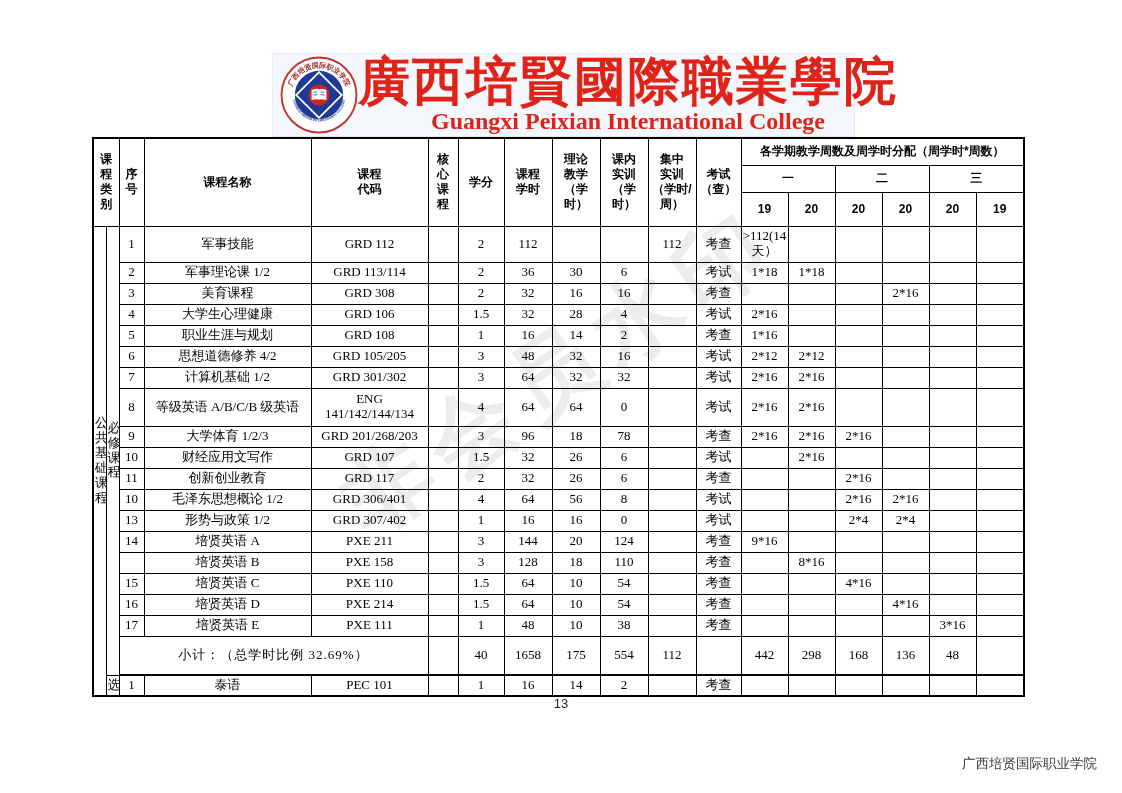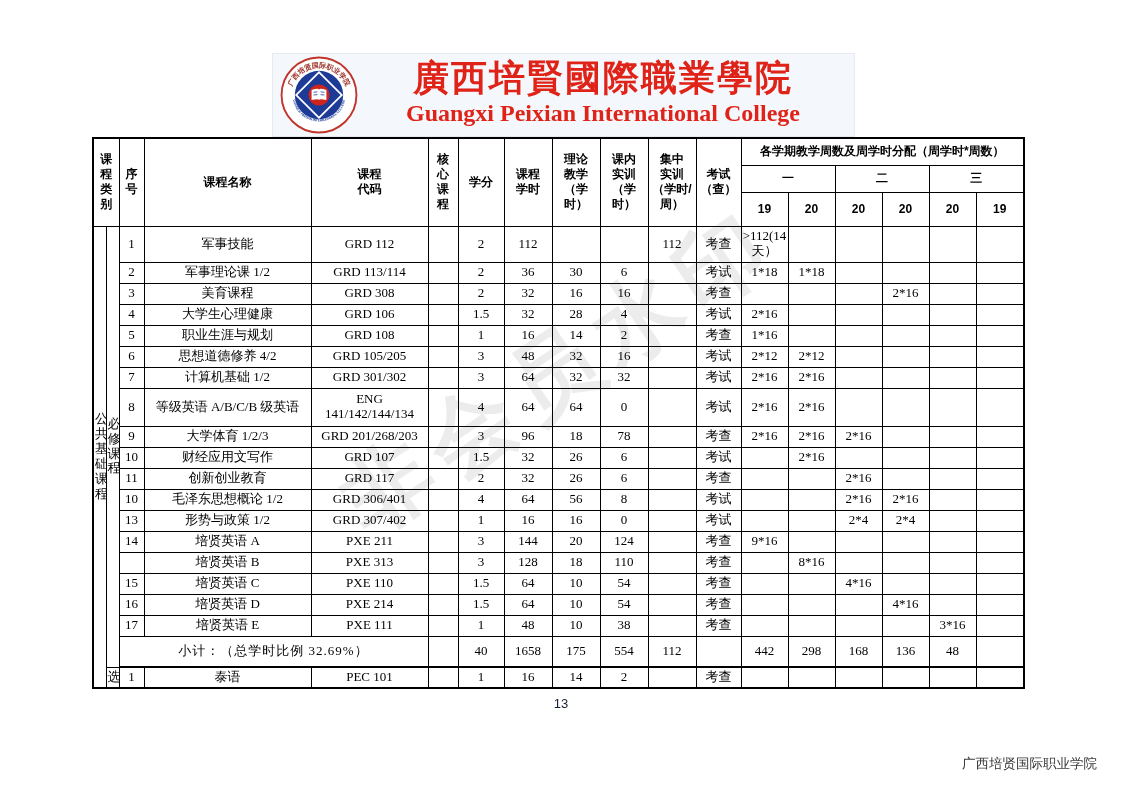--- a/index.html
+++ b/index.html
@@ -3,21 +3,21 @@
 <meta charset="utf-8">
 <style>
   html,body{margin:0;padding:0;}
   body{width:1122px;height:793px;position:relative;background:#fff;overflow:hidden;
        font-family:"Liberation Sans",sans-serif;}
   
   .banner{position:absolute;left:272px;top:53px;width:583px;height:84px;background:#f4f7fb;
           border:1px solid #e6eaf1;display:flex;align-items:center;box-sizing:border-box;z-index:1;}
   .emblem{width:78px;height:78px;margin-left:7px;flex:0 0 auto;}
   .banner-text{flex:1;text-align:center;padding-right:6px;}
-  .title-zh{font-family:Liberation Mono, monospace;font-weight:bold;font-size:36px;
+  .title-zh{font-family:Liberation Sans, sans-serif;font-weight:bold;font-size:52px;
             line-height:1.02;color:var(--red,#e02318);letter-spacing:2px;white-space:nowrap;}
   .title-en{font-family:"Liberation Serif","DejaVu Serif",serif;font-weight:bold;font-size:24px;
             color:var(--red,#e02318);margin-top:0px;white-space:nowrap;}
   
   .watermark{position:absolute;left:352px;top:452px;transform:rotate(-34deg);transform-origin:0 50%;
              font-size:88px;font-weight:bold;color:rgba(70,70,70,0.10);letter-spacing:12px;
              white-space:nowrap;z-index:6;pointer-events:none;font-family:"DejaVu Sans",sans-serif;}
   
   table.plan{position:absolute;left:92px;top:137px;width:931px;border-collapse:collapse;
              table-layout:fixed;z-index:2;border:2px solid #000;}
@@ -28,21 +28,21 @@
   .plan thead tr:nth-child(1){height:27px;}
   .plan thead tr:nth-child(2){height:27px;}
   .plan thead tr:nth-child(3){height:34px;}
   .th-code{line-height:2.4;}
   .th-sem{font-size:12.5px;}
   .plan tbody td{font-size:13px;font-family:"Liberation Serif","DejaVu Serif",serif;color:#000;
                  word-break:break-all;line-height:1.15;}
   .plan tbody tr{height:21px;}
   .plan tbody tr:nth-child(1){height:36px;}
   .plan tbody tr:nth-child(8){height:38px;}
-  .plan tbody tr:nth-child(19){height:31px;}
+  .plan tbody tr:nth-child(19){height:39px;}
   .plan tbody tr:nth-child(19) td{border-bottom-width:2px;}
   .vert{white-space:pre-line;line-height:1.95;font-size:13px;}
   .ml{white-space:pre-line;}
   .sublabel{letter-spacing:1px;}
   
   .pageno{position:absolute;top:696px;left:0;width:1122px;text-align:center;font-size:13px;
           color:#16203a;z-index:1;}
   .school-footer{position:absolute;top:755px;right:25px;font-size:13.5px;color:#3a3a3a;
           font-family:"Liberation Serif",serif;z-index:1;}
 </style>
@@ -406,21 +406,21 @@
         <td>9*16</td>
         <td></td>
         <td></td>
         <td></td>
         <td></td>
         <td></td>
       </tr>
       <tr>
         <td></td>
         <td>培贤英语 B</td>
-        <td class="ml">PXE 313</td>
+        <td class="ml">PXE 158</td>
         <td></td>
         <td>3</td>
         <td>128</td>
         <td>18</td>
         <td>110</td>
         <td></td>
         <td>考查</td>
         <td></td>
         <td>8*16</td>
         <td></td>

